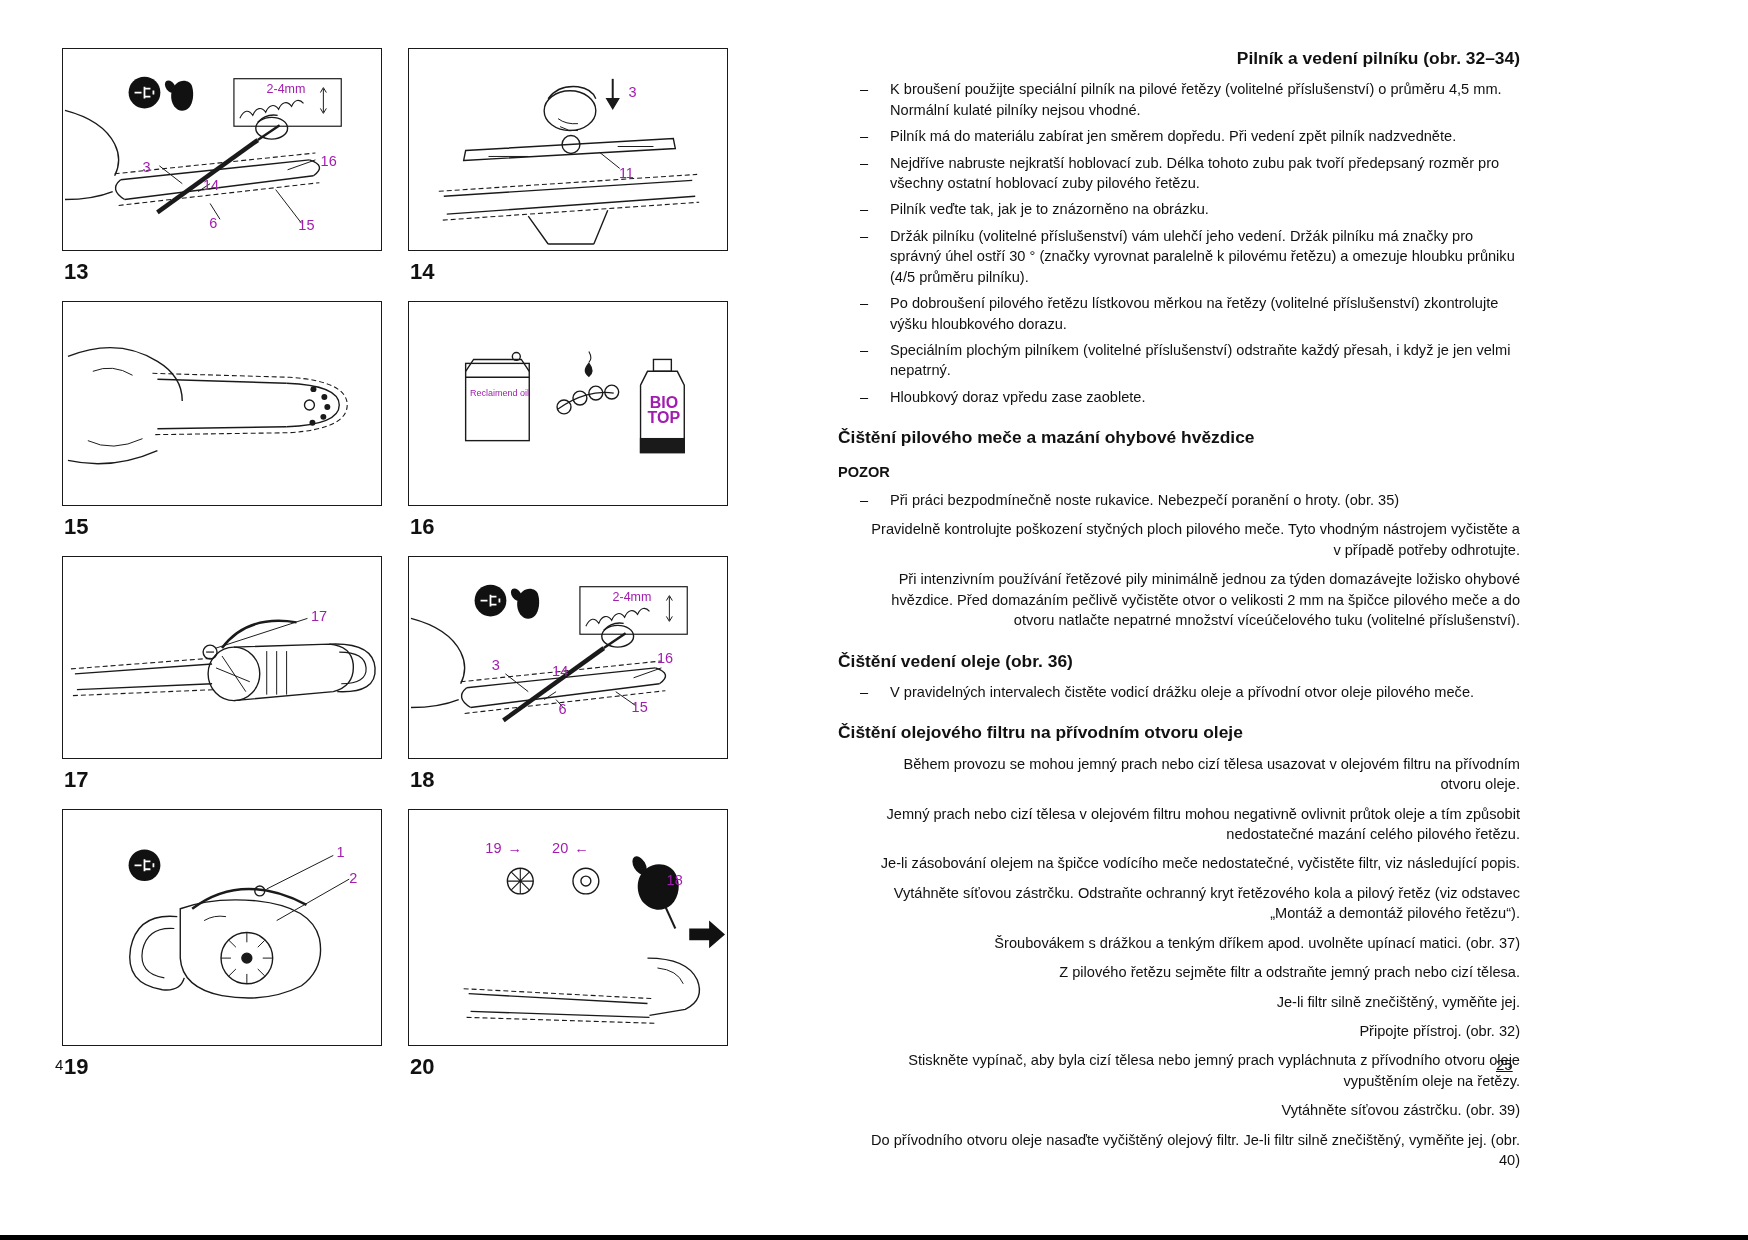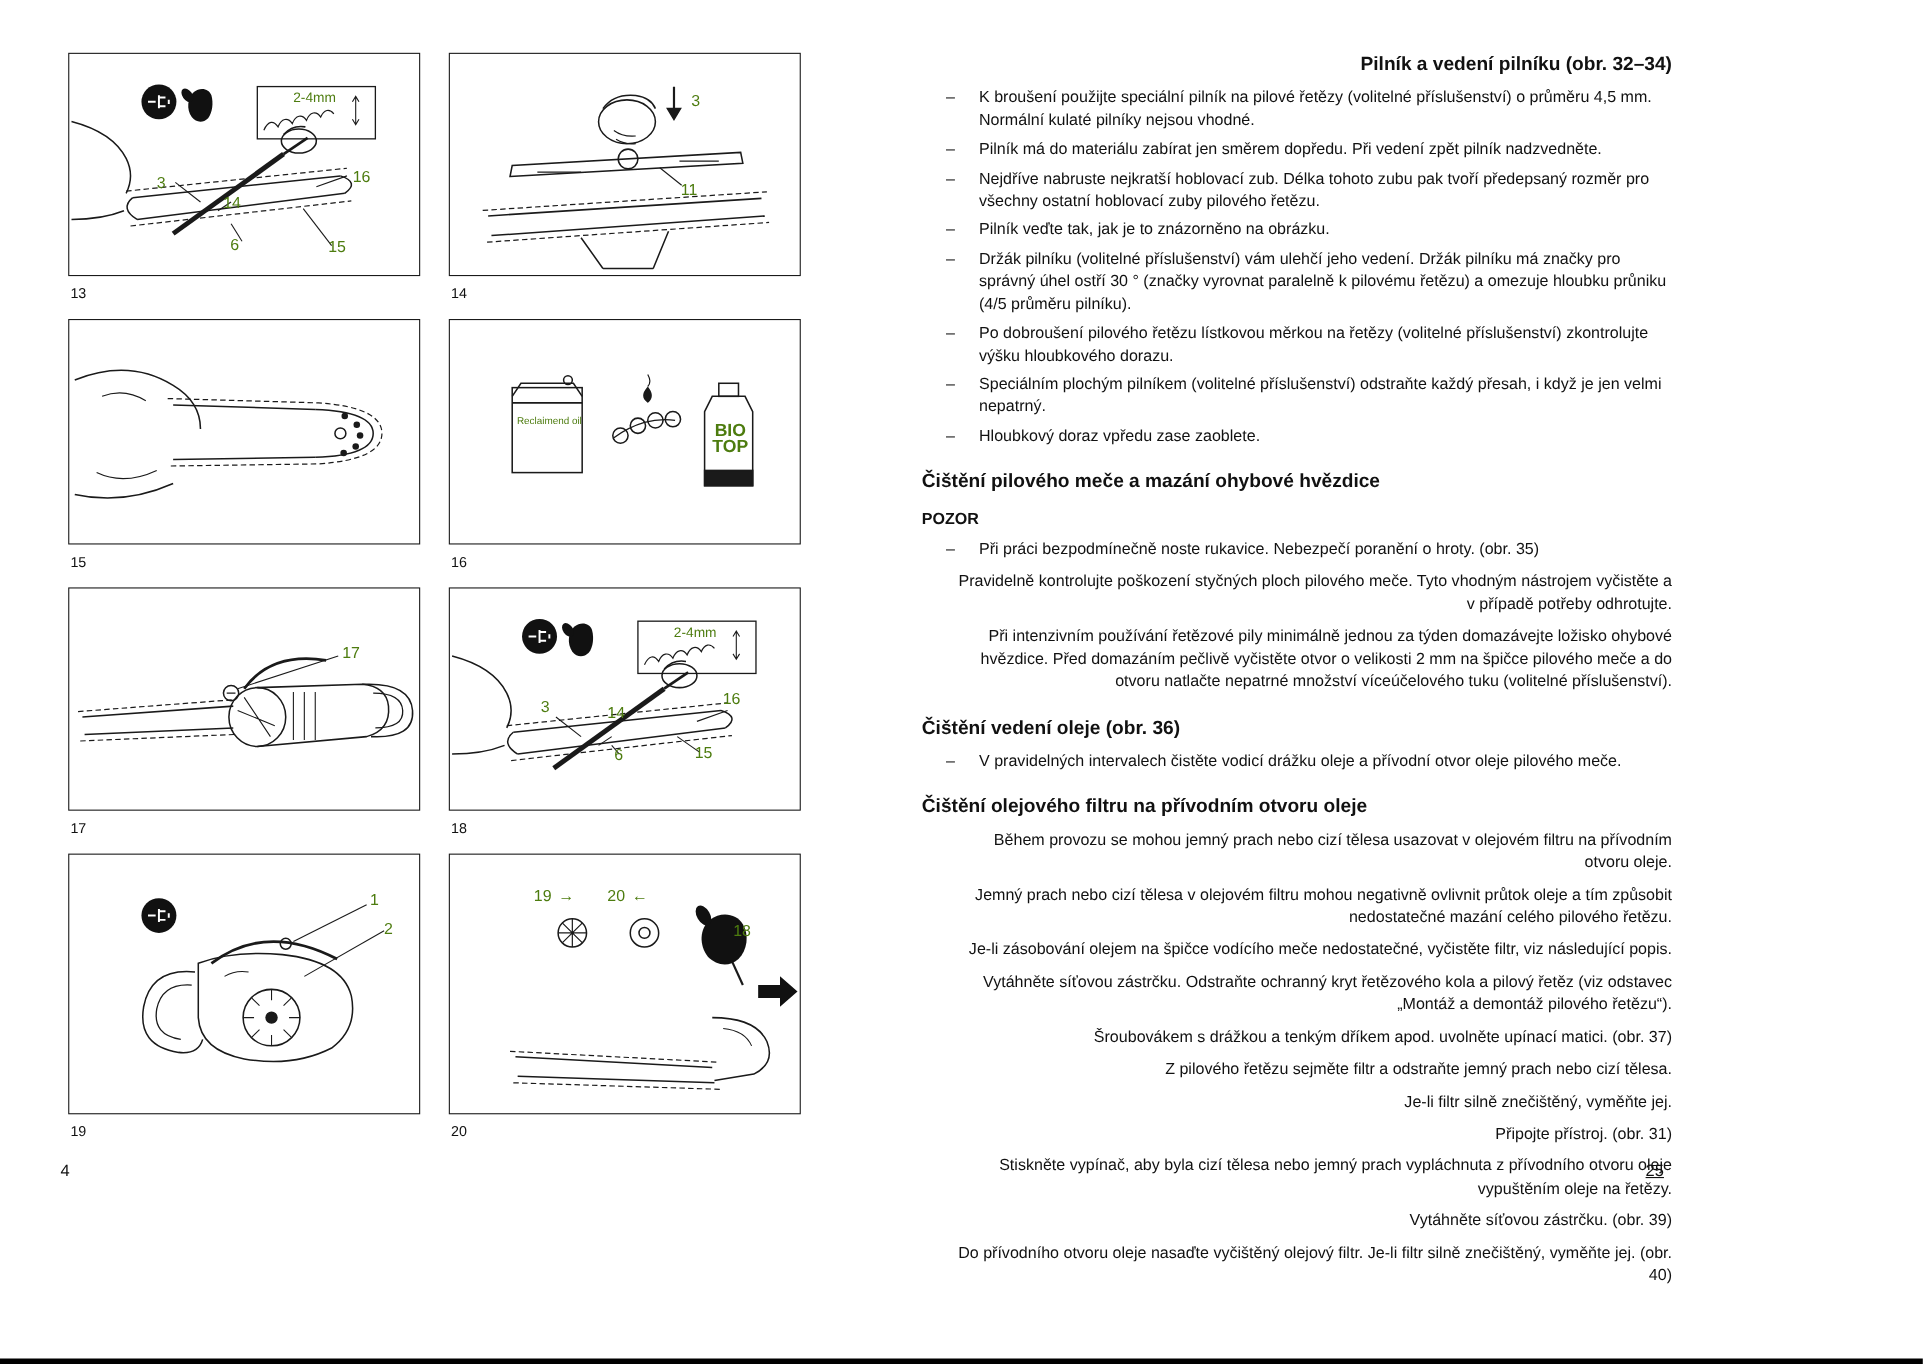--- a/index.html
+++ b/index.html
@@ -13,22 +13,22 @@
   }
   
   .left-page { position:absolute; left:62px; top:48px; width:670px; }
   .fig-grid { display:grid; grid-template-columns:320px 320px; column-gap:26px; }
   .figure { }
   .fig-box { position:relative; border:1.6px solid #1a1a1a; background:#fff; }
   .fig-box svg { display:block; width:100%; height:100%; }
   .h203 { height:203px; }
   .h205 { height:205px; }
   .h237 { height:237px; }
-  .fig-label { font-weight:normal; font-size:13px; margin:8px 0 16px 2px; }
-  .callout { position:absolute; font-size:14.5px; line-height:1; color:#4d7c0f; white-space:nowrap; }
+  .fig-label { font-weight:bold; font-size:22px; margin:8px 0 16px 2px; }
+  .callout { position:absolute; font-size:14.5px; line-height:1; color:#a21caf; white-space:nowrap; }
   .callout.dim { font-size:12.5px; }
   .callout.tiny { font-size:9px; line-height:1.1; text-align:center; }
   .callout.brand { font-size:16px; font-weight:bold; line-height:1.05; text-align:center; }
   
   .right-page { position:absolute; left:838px; top:46px; width:682px; font-size:14.6px; line-height:1.4; }
   .heading { font-size:17.4px; font-weight:bold; margin:18px 0 9px 0; }
   .heading.first { margin-top:0;text-align:right; }
   .caution { font-weight:bold; margin:12px 0 8px 0; }
   .bullet { display:flex; margin:6px 0 6px 22px; }
   .bullet .dash { width:30px; flex:none; }
@@ -351,21 +351,21 @@
   </div>
 
   <h2 class="heading">Čištění olejového filtru na přívodním otvoru oleje</h2>
   <p class="para">Během provozu se mohou jemný prach nebo cizí tělesa usazovat v olejovém filtru na přívodním otvoru oleje.</p>
   <p class="para">Jemný prach nebo cizí tělesa v olejovém filtru mohou negativně ovlivnit průtok oleje a tím způsobit nedostatečné mazání celého pilového řetězu.</p>
   <p class="para">Je-li zásobování olejem na špičce vodícího meče nedostatečné, vyčistěte filtr, viz následující popis.</p>
   <p class="para">Vytáhněte síťovou zástrčku. Odstraňte ochranný kryt řetězového kola a pilový řetěz (viz odstavec „Montáž a demontáž pilového řetězu“).</p>
   <p class="para">Šroubovákem s drážkou a tenkým dříkem apod. uvolněte upínací matici. (obr. 37)</p>
   <p class="para">Z pilového řetězu sejměte filtr a odstraňte jemný prach nebo cizí tělesa.</p>
   <p class="para">Je-li filtr silně znečištěný, vyměňte jej.</p>
-  <p class="para">Připojte přístroj. (obr. 31)</p>
+  <p class="para">Připojte přístroj. (obr. 32)</p>
   <p class="para">Stiskněte vypínač, aby byla cizí tělesa nebo jemný prach vypláchnuta z přívodního otvoru oleje vypuštěním oleje na řetězy.</p>
   <p class="para">Vytáhněte síťovou zástrčku. (obr. 39)</p>
   <p class="para">Do přívodního otvoru oleje nasaďte vyčištěný olejový filtr. Je-li filtr silně znečištěný, vyměňte jej. (obr. 40)</p>
 
 </div>
 
 <span class="pageno pl">4</span>
 <span class="pageno pr">25</span>
 <div class="scan-edge"></div>
 

